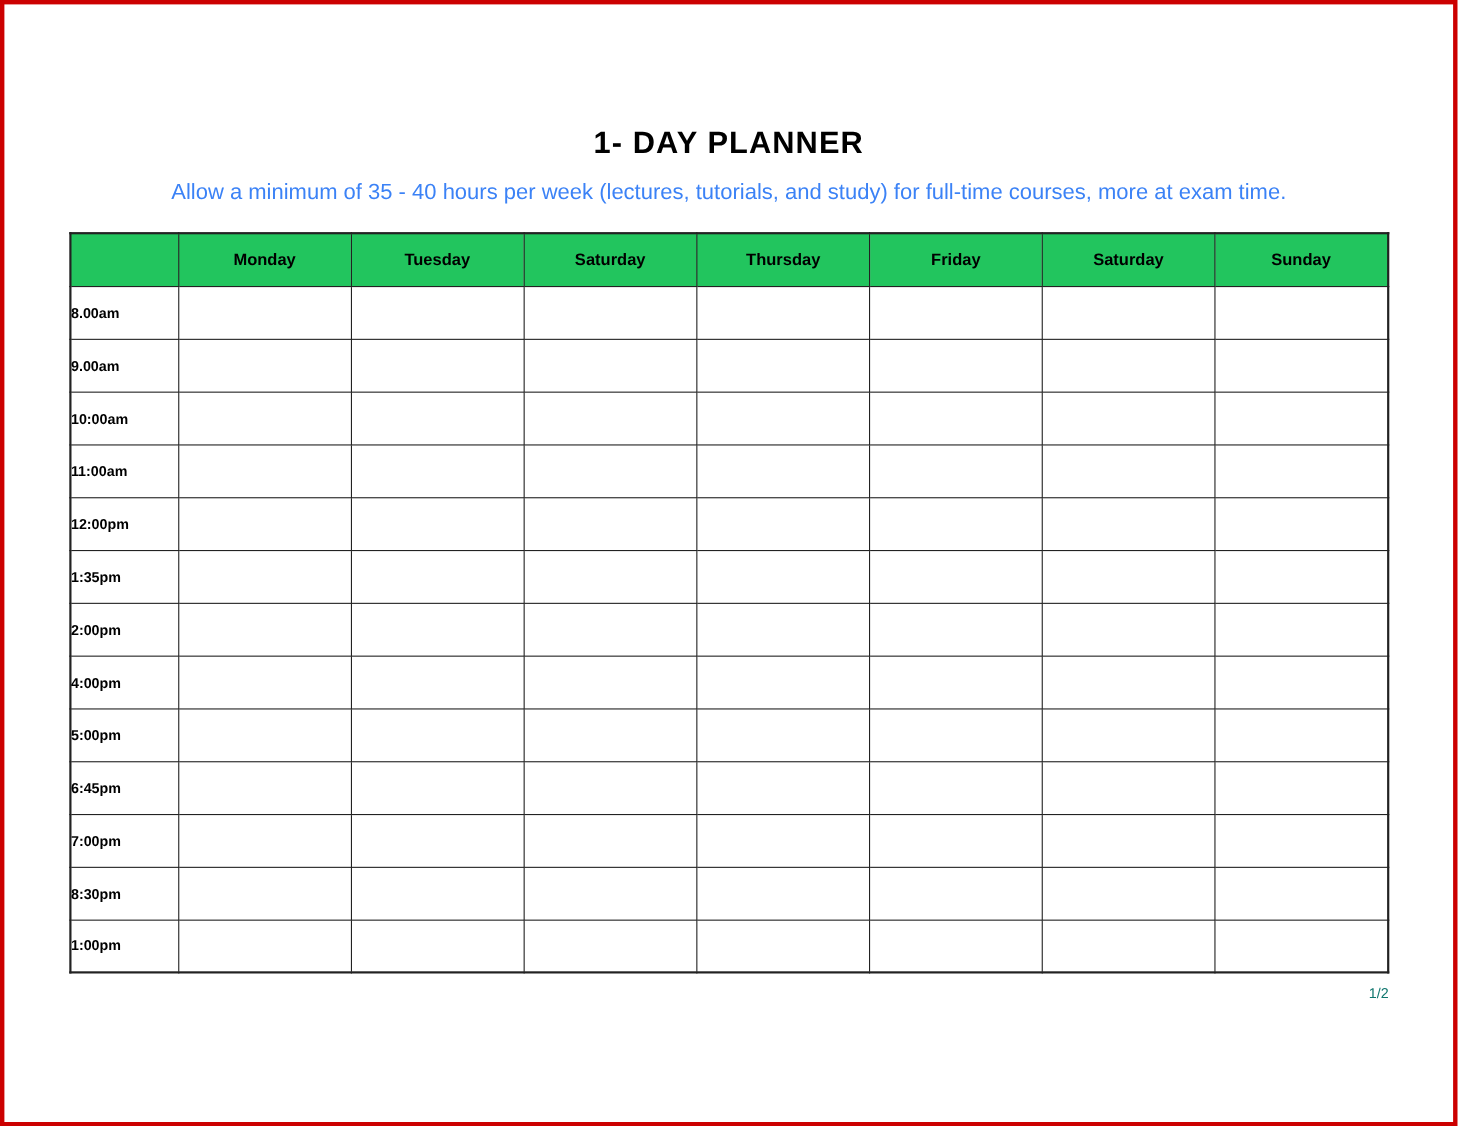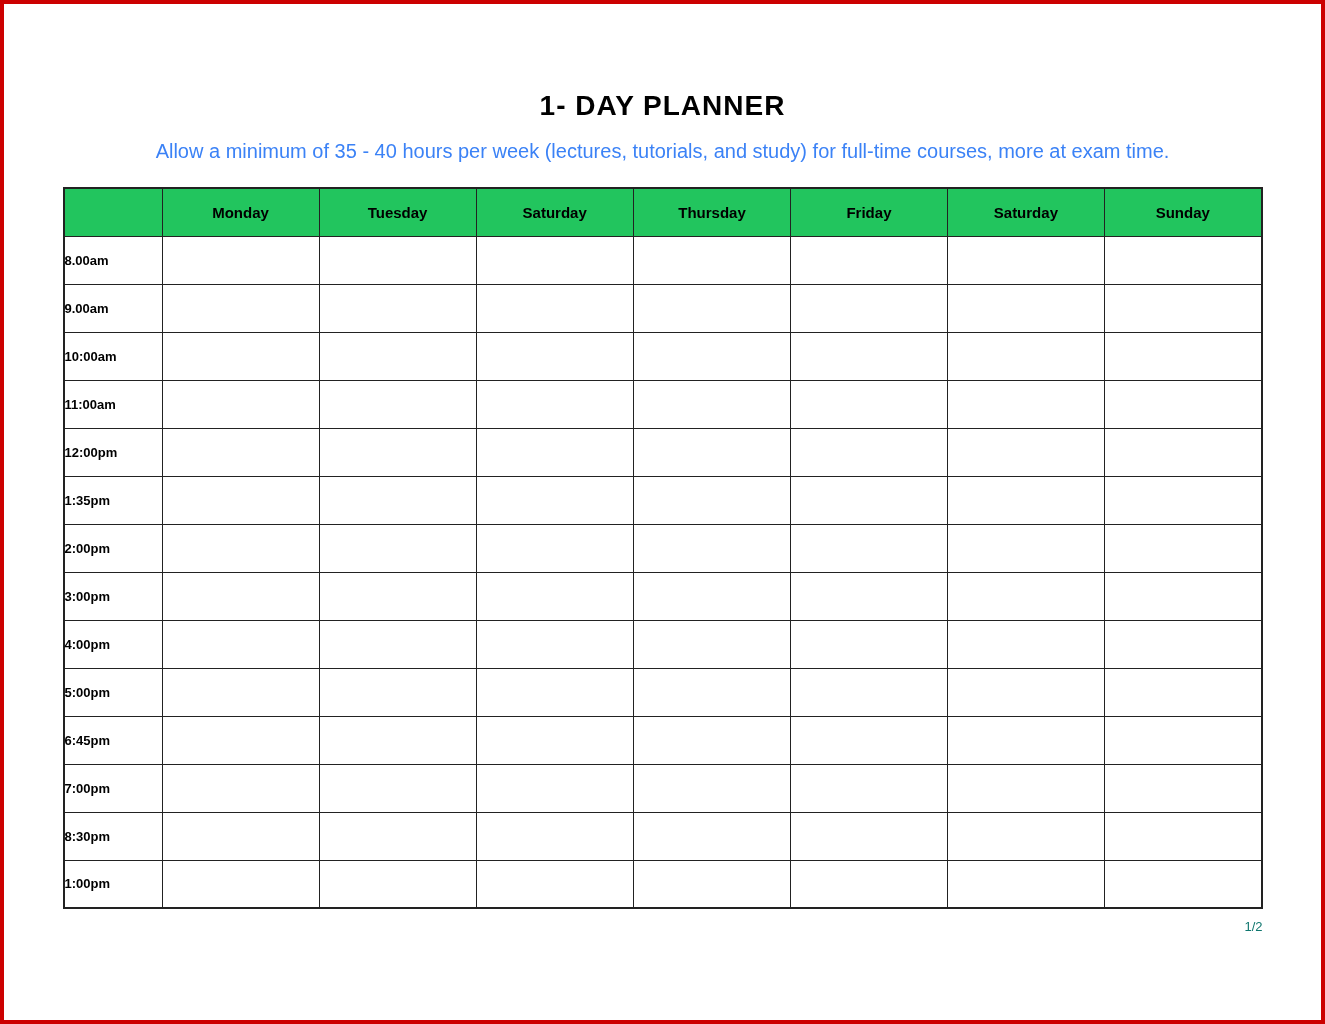--- a/index.html
+++ b/index.html
@@ -165,30 +165,20 @@
           <td class="time-cell">2:00pm</td>
           <td class="day-cell"></td>
           <td class="day-cell"></td>
           <td class="day-cell"></td>
           <td class="day-cell"></td>
           <td class="day-cell"></td>
           <td class="day-cell"></td>
           <td class="day-cell"></td>
         </tr>
         <tr>
-          <td class="time-cell">3:00pm</td>
-          <td class="day-cell"></td>
-          <td class="day-cell"></td>
-          <td class="day-cell"></td>
-          <td class="day-cell"></td>
-          <td class="day-cell"></td>
-          <td class="day-cell"></td>
-          <td class="day-cell"></td>
-        </tr>
-        <tr>
           <td class="time-cell">4:00pm</td>
           <td class="day-cell"></td>
           <td class="day-cell"></td>
           <td class="day-cell"></td>
           <td class="day-cell"></td>
           <td class="day-cell"></td>
           <td class="day-cell"></td>
           <td class="day-cell"></td>
         </tr>
         <tr>

